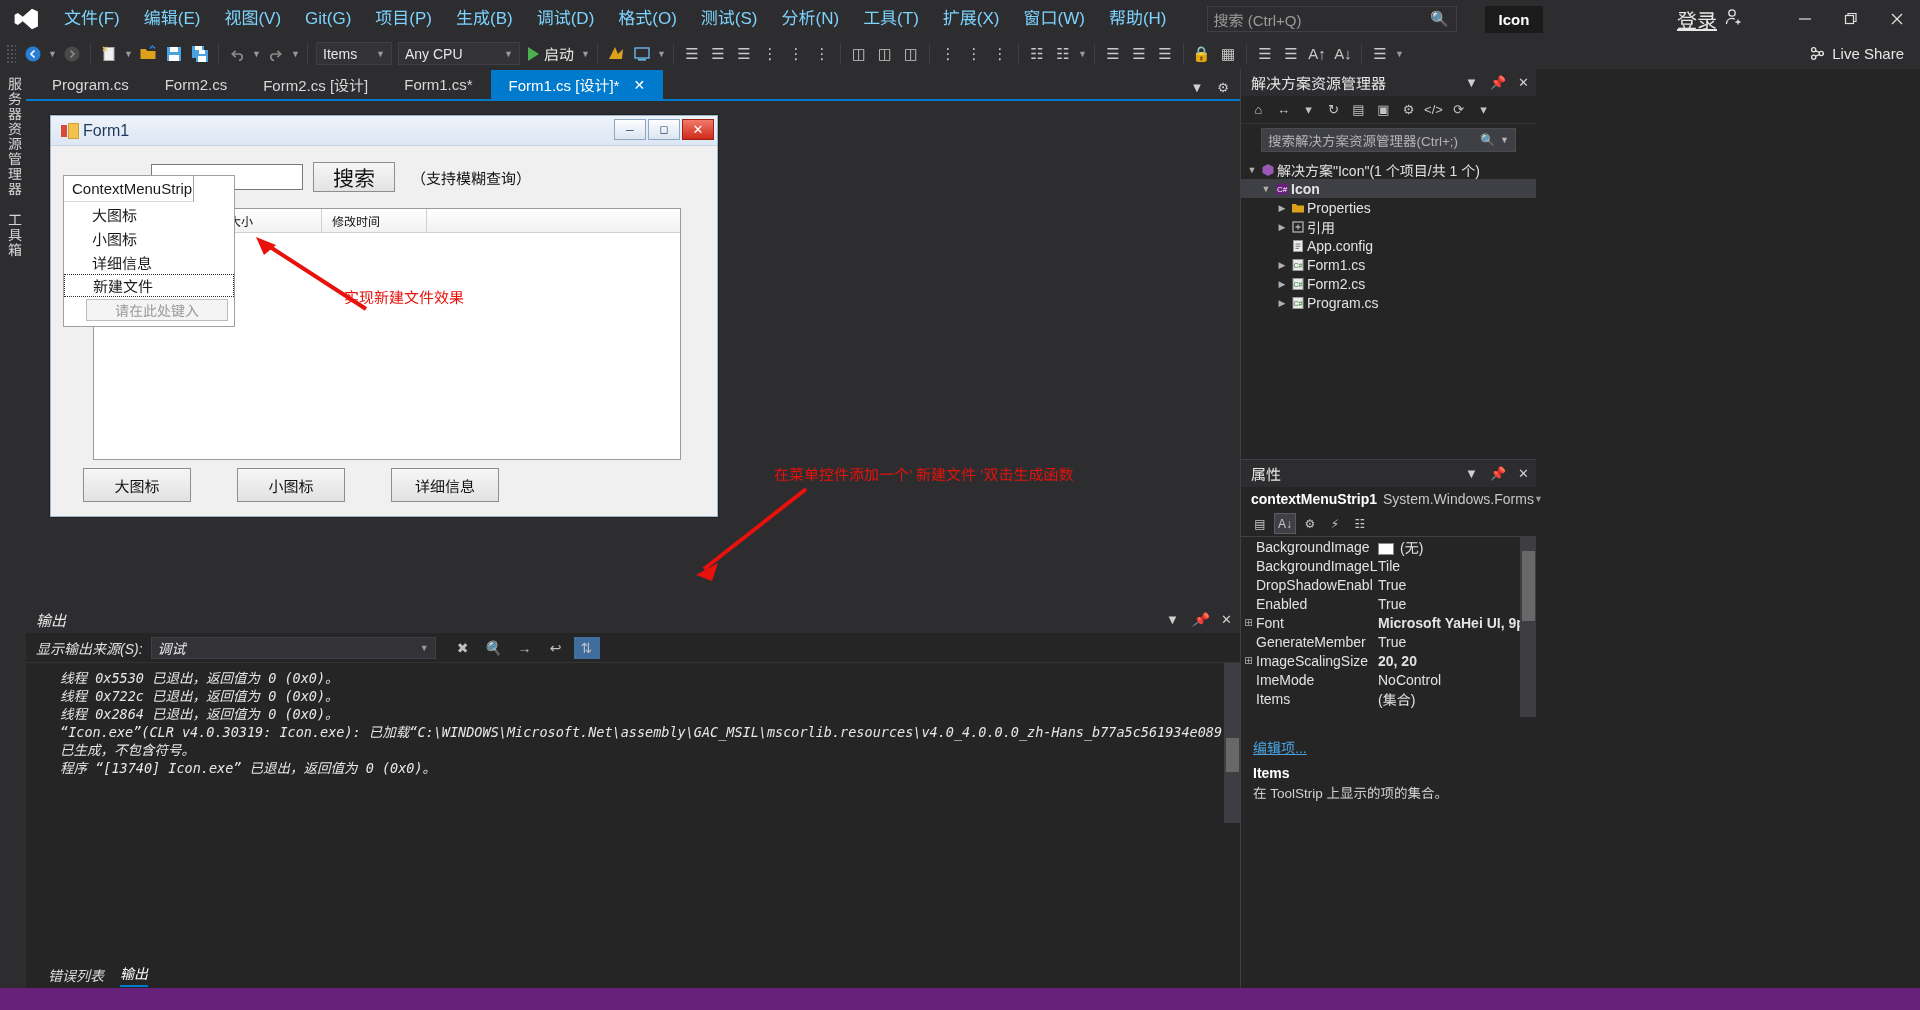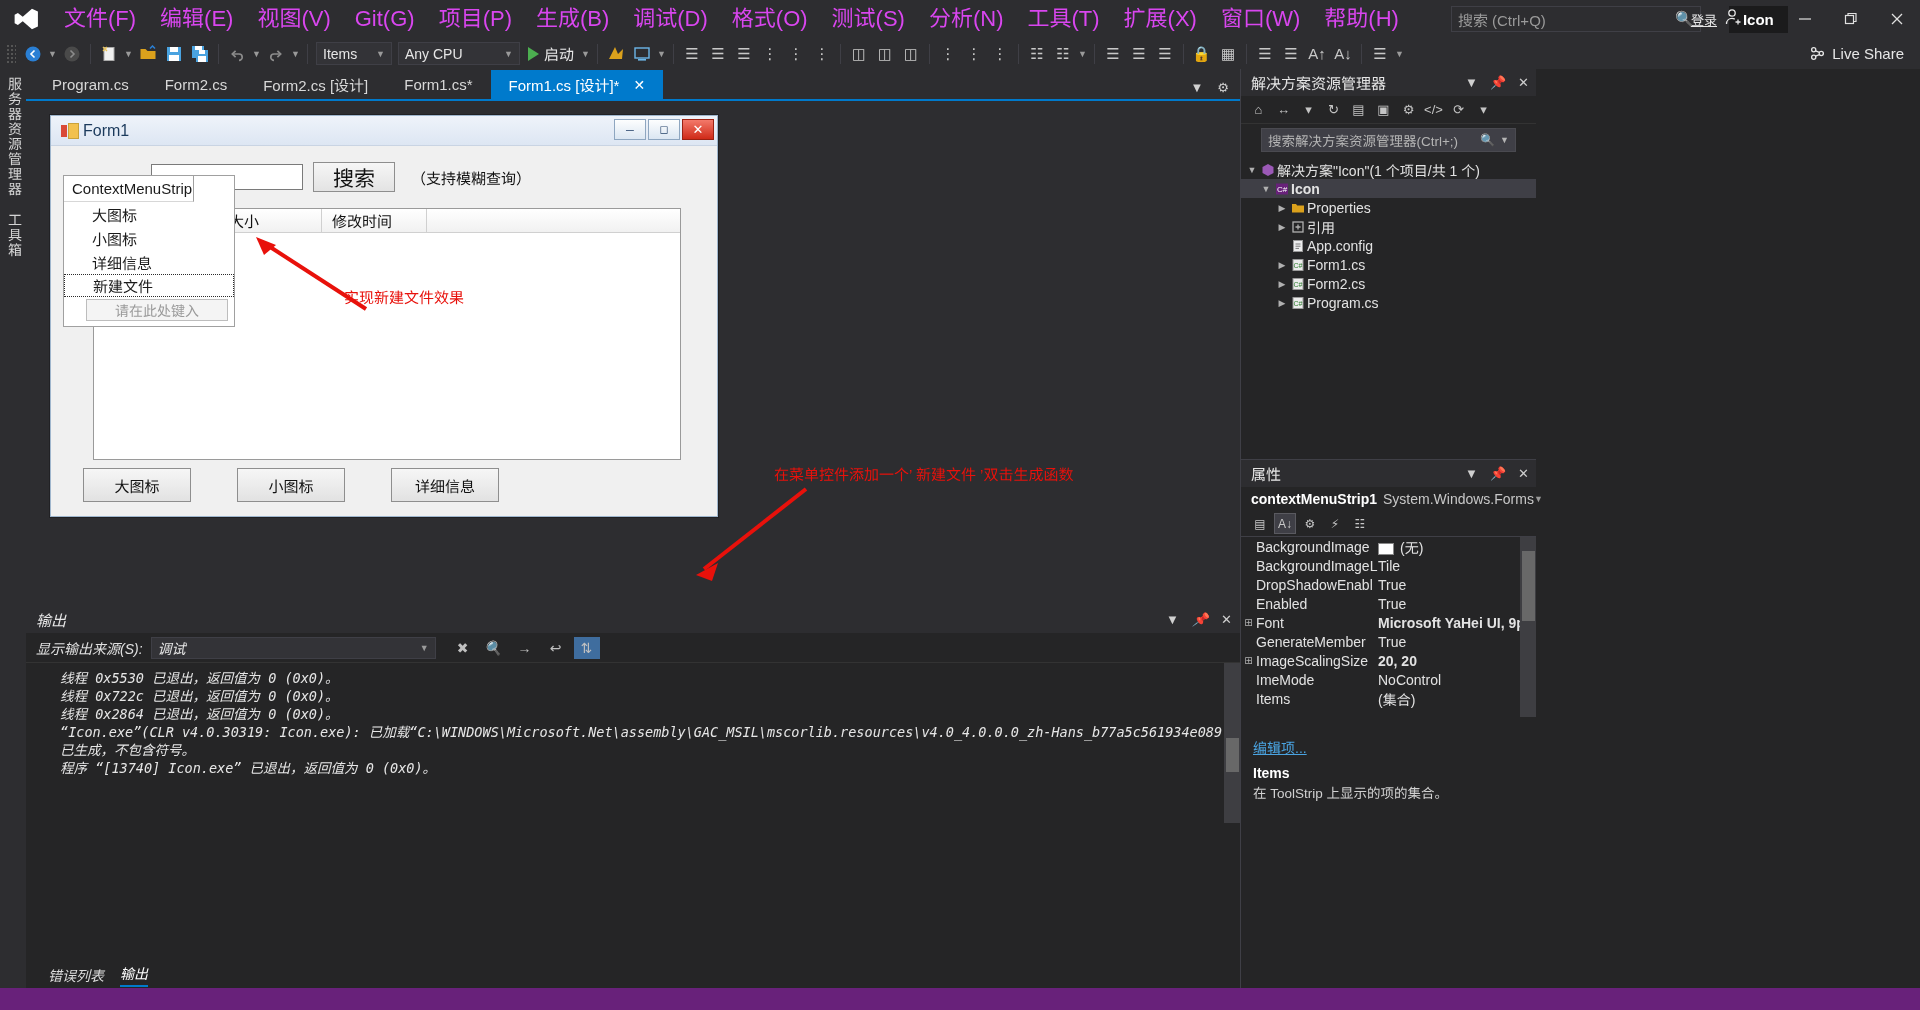--- a/index.html
+++ b/index.html
@@ -14,36 +14,36 @@
   #app { position: relative; width: 1920px; height: 1010px; background: #252526; }
 
   
   .titlebar {
     position: absolute; left: 0; top: 0; width: 1920px; height: 38px;
     background: #2d2d30; display: flex; align-items: center;
   }
   .vs-logo { width: 52px; height: 38px; display: flex; align-items: center; justify-content: center; }
   .menu-items { display: flex; align-items: center; height: 38px; }
   .menu-item {
-    color: #d946ef; font-size: 22px; padding: 0 12px; line-height: 38px;
+    color: #7dd3fc; font-size: 17px; padding: 0 12px; line-height: 38px;
     white-space: nowrap; cursor: default;
   }
   .search-box {
-    margin-left: 40px; width: 250px; height: 26px; background: #2d2d30;
+    margin-left: 28px; width: 250px; height: 26px; background: #2d2d30;
     border: 1px solid #3f3f46; display: flex; align-items: center;
     padding: 0 6px; position: relative;
   }
   .search-box .ph { color: #9a9a9a; font-size: 15px; flex: 1; }
   .search-ico { color: #d0d0d0; font-size: 15px; }
   .sol-chip {
     margin-left: 28px; background: #1b1b1c; color: #ffffff;
     font-size: 15px; font-weight: bold; padding: 5px 14px;
   }
   .tb-right { position: absolute; right: 0; top: 0; height: 38px; display: flex; align-items: center; }
-  .signin { color: #e6e6e6; font-size: 13px; text-decoration: underline; margin-right: 7px; }
+  .signin { color: #e6e6e6; font-size: 20px; text-decoration: underline; margin-right: 7px; }
   .person-ico { color: #e6e6e6; margin-right: 38px; }
   .wbtn { width: 46px; height: 38px; display: flex; align-items: center; justify-content: center; color: #e0e0e0; }
 
   
   .toolbar {
     position: absolute; left: 0; top: 38px; width: 1920px; height: 31px;
     background: #2d2d30; display: flex; align-items: center; padding-left: 6px;
   }
   .tb-grip { width: 10px; height: 20px; margin-right: 4px;
     background-image: radial-gradient(#555 1px, transparent 1px);
@@ -129,21 +129,21 @@
   }
   .wf-hint { position: absolute; left: 360px; top: 21px; color: #111; font-size: 15px; }
 
   .wf-listview {
     position: absolute; left: 42px; top: 62px; width: 588px; height: 252px;
     background: #ffffff; border: 1px solid #9a9a9a;
   }
   .lv-head { display: flex; height: 24px; border-bottom: 1px solid #d0d0d0; }
   .lv-col {
     border-right: 1px solid #d0d0d0; background: linear-gradient(#ffffff,#f1f1f1);
-    display: flex; align-items: center; padding-left: 10px; color: #111; font-size: 15px;
+    display: flex; align-items: center; padding-left: 10px; color: #111; font-size: 12px;
   }
 
   .wf-bottom-btns { position: absolute; left: 32px; top: 322px; display: flex; gap: 46px; }
   .wf-bbtn {
     width: 108px; height: 34px; background: linear-gradient(#f6f6f6,#e2e2e2);
     border: 1px solid #8e8e8e; display: flex; align-items: center; justify-content: center;
     color: #111; font-size: 15px;
   }
 
   

